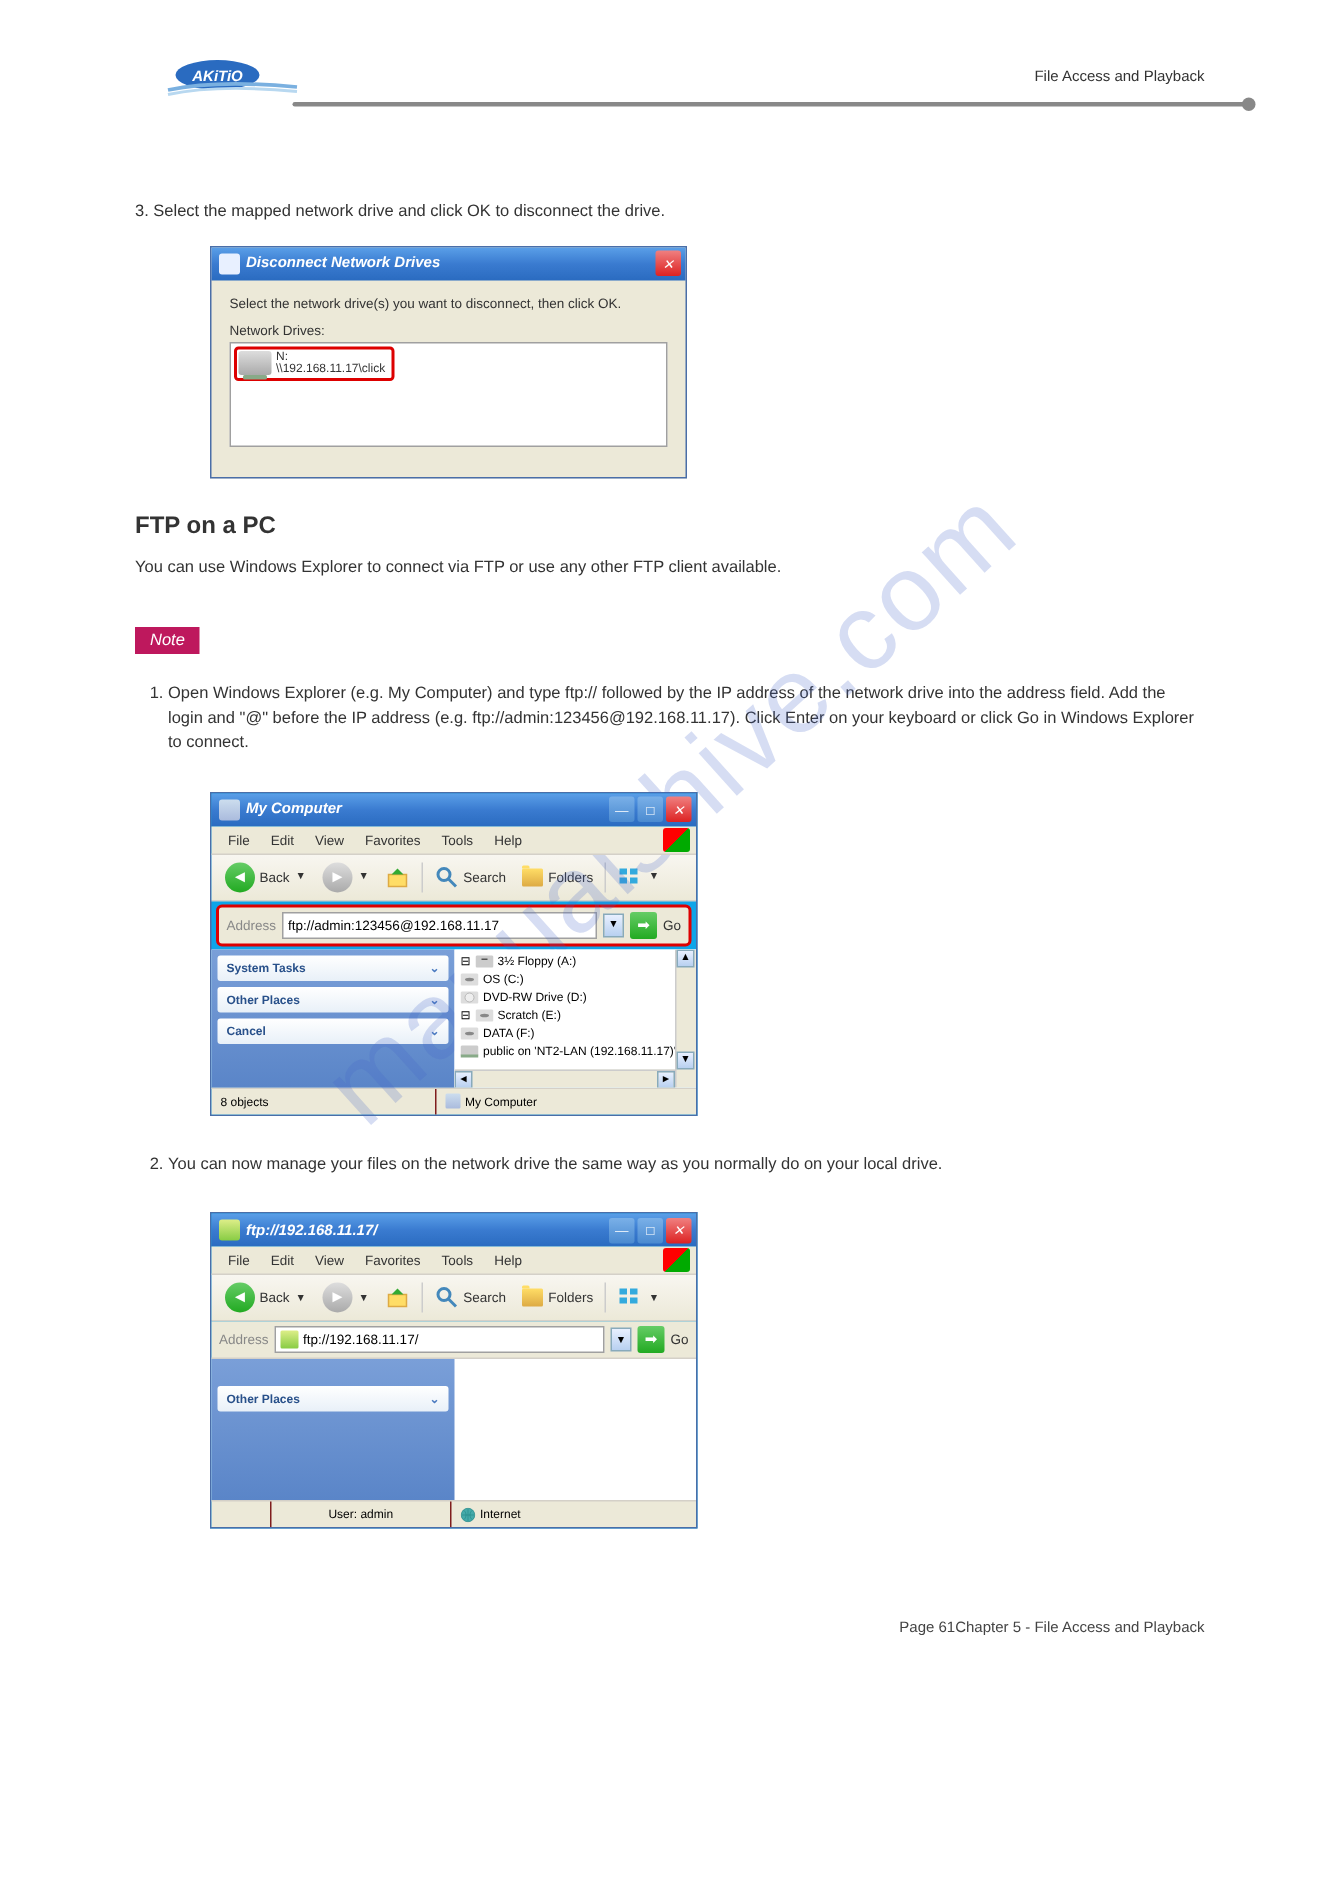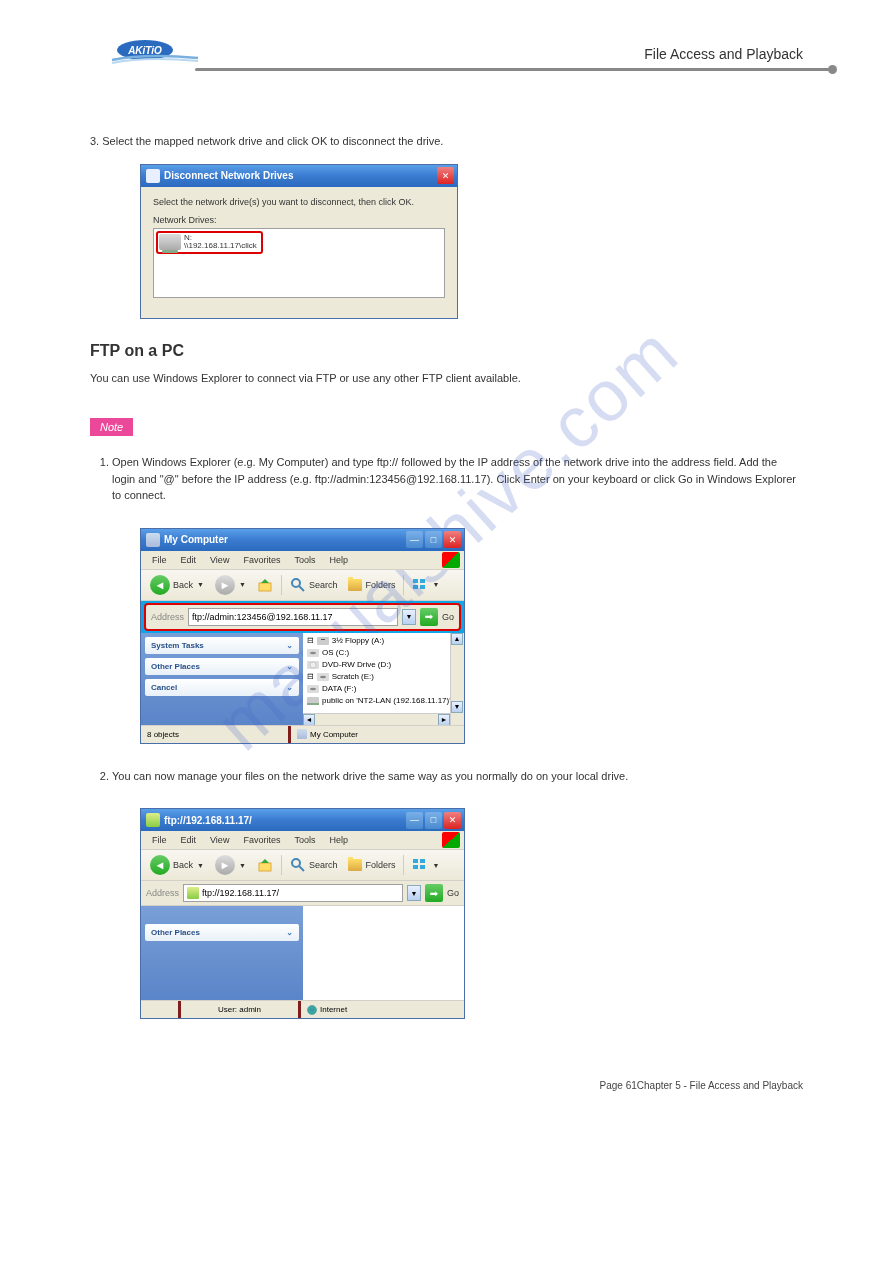--- a/index.html
+++ b/index.html
@@ -57,21 +57,21 @@
   }
   .screenshot-wrap { margin: 4px 0 22px 50px; }
   .section-title {
     font-size: 16px;
     font-weight: bold;
     color: #333;
     margin-top: 23px;
     margin-bottom: 6px;
   }
   .note {
-    background: #ec4899;
+    background: #be185d;
     color: #fff;
     display: inline-block;
     padding: 3px 10px;
     font-size: 11px;
     font-style: italic;
     margin-top: 18px;
   }
   .note-text {
     font-size: 11px;
     color: #333;
@@ -99,20 +99,21 @@
     background: #ece9d8;
     font-family: Tahoma, sans-serif;
   }
   .titlebar {
     height: 22px;
     background: linear-gradient(to bottom, #5a9fe8 0%, #3a7bd0 50%, #2a6bc0 100%);
     display: flex;
     align-items: center;
     padding: 0 3px 0 5px;
     position: relative;
+    font-style: italic;
   }
   .titlebar-icon {
     width: 14px; height: 14px;
     background: #e8f0ff;
     border-radius: 2px;
     margin-right: 4px;
     flex-shrink: 0;
     position: relative;
   }
   .titlebar-text {
@@ -272,21 +273,21 @@
   .scroll-v { position:absolute; top:0; bottom:0; right:0; width:14px; background:#ece9d8; border-left:1px solid #ccc; }
   .scroll-btn { width:12px; height:12px; background:linear-gradient(to bottom,#e8f0ff,#b8d0f0); border:1px solid #8ab; position:absolute; font-size:7px; text-align:center; line-height:10px; }
 
   .statusbar {
     background: #ece9d8;
     border-top: 1px solid #d4d0c8;
     display:flex;
     font-size:8px;
     height:18px;
   }
-  .status-cell { border-right:3px solid #7f1d1d; padding:3px 6px; display:flex; align-items:center; gap:3px; }
+  .status-cell { border-right:1px solid #7f1d1d; padding:3px 6px; display:flex; align-items:center; gap:3px; }
   .status-cell:first-child { width:150px; }
   .status-cell:last-child { flex:1; border-right:none; }
 
   .folder-ico {
     width:12px; height:10px;
     background: linear-gradient(to bottom,#fd6,#da4);
     border-radius:1px;
     position:relative;
   }
   .folder-ico::before {
@@ -318,21 +319,21 @@
     <div class="logo">
       <svg class="logo-swoosh" viewBox="0 0 90 28">
         <ellipse cx="35" cy="12" rx="28" ry="10" fill="#2a6bc0"></ellipse>
         <text x="35" y="16" text-anchor="middle" fill="#fff" font-size="10" font-weight="bold" font-style="italic">AKiTiO</text>
         <path d="M 2 22 Q 35 15 88 20" stroke="#7ab0e0" stroke-width="2.5" fill="none"></path>
         <path d="M 2 25 Q 35 18 88 23" stroke="#b8d8f0" stroke-width="2" fill="none"></path>
       </svg>
     </div>
     <div class="hr-line"></div>
     <div class="hr-dot"></div>
-    <div style="position:absolute; right:0; top:8px; font-size:14px; color:#333;">File Access and Playback</div>
+    <div style="position:absolute; right:0; top:8px; font-size:10px; color:#333;">File Access and Playback</div>
   </div>
 
   <div class="body-text">3.  Select the mapped network drive and click OK to disconnect the drive.</div>
 
   <div class="screenshot-wrap">
     <div class="dlg1">
       <div class="titlebar">
         <div class="titlebar-icon"></div>
         <div class="titlebar-text">Disconnect Network Drives</div>
         <div class="win-btns">

